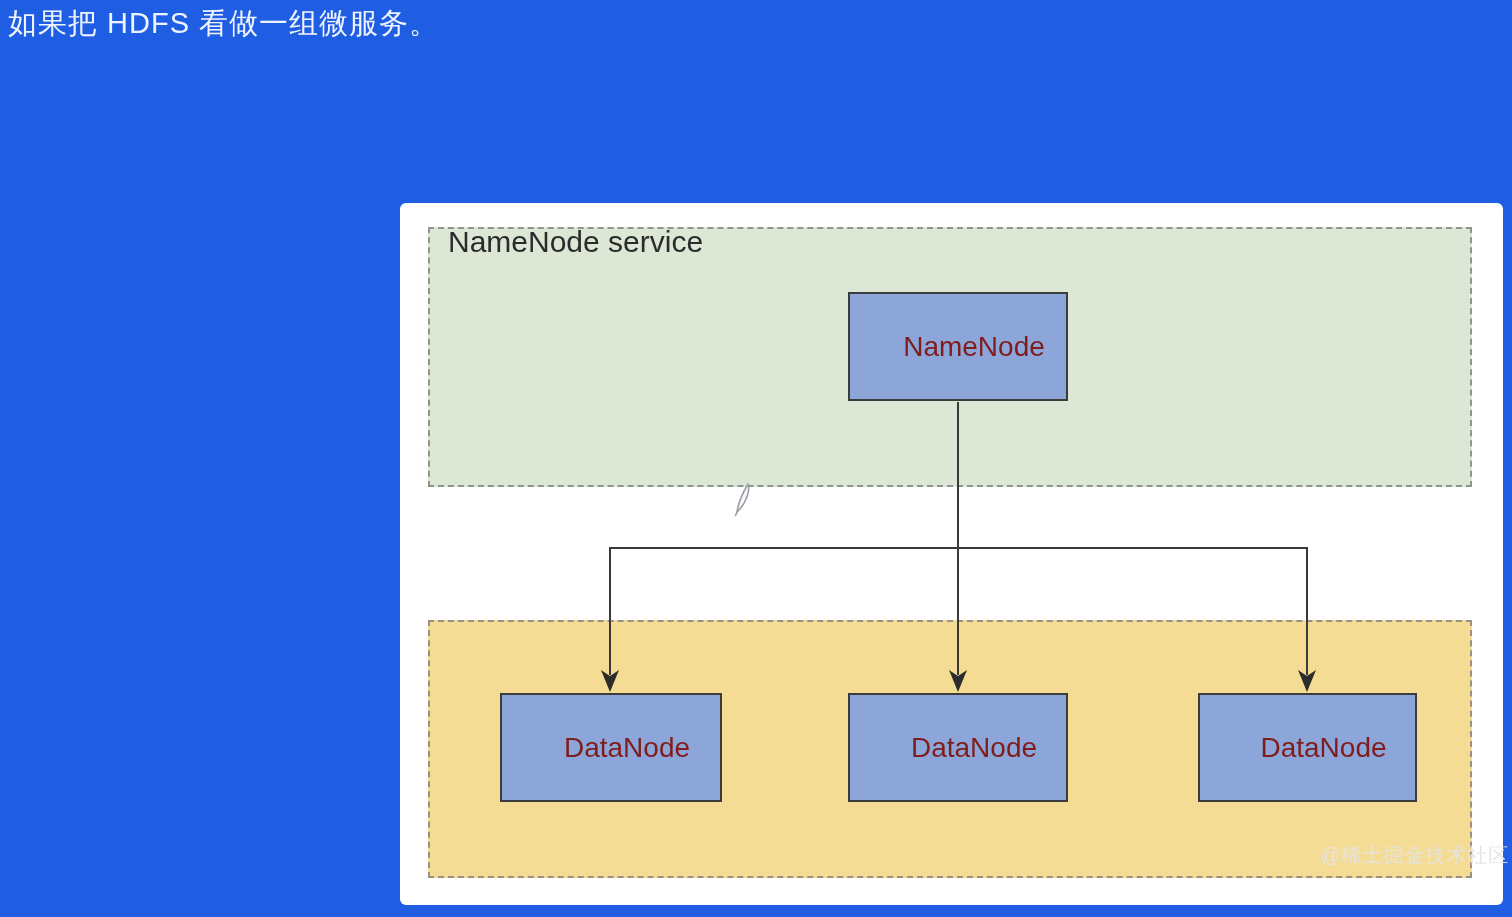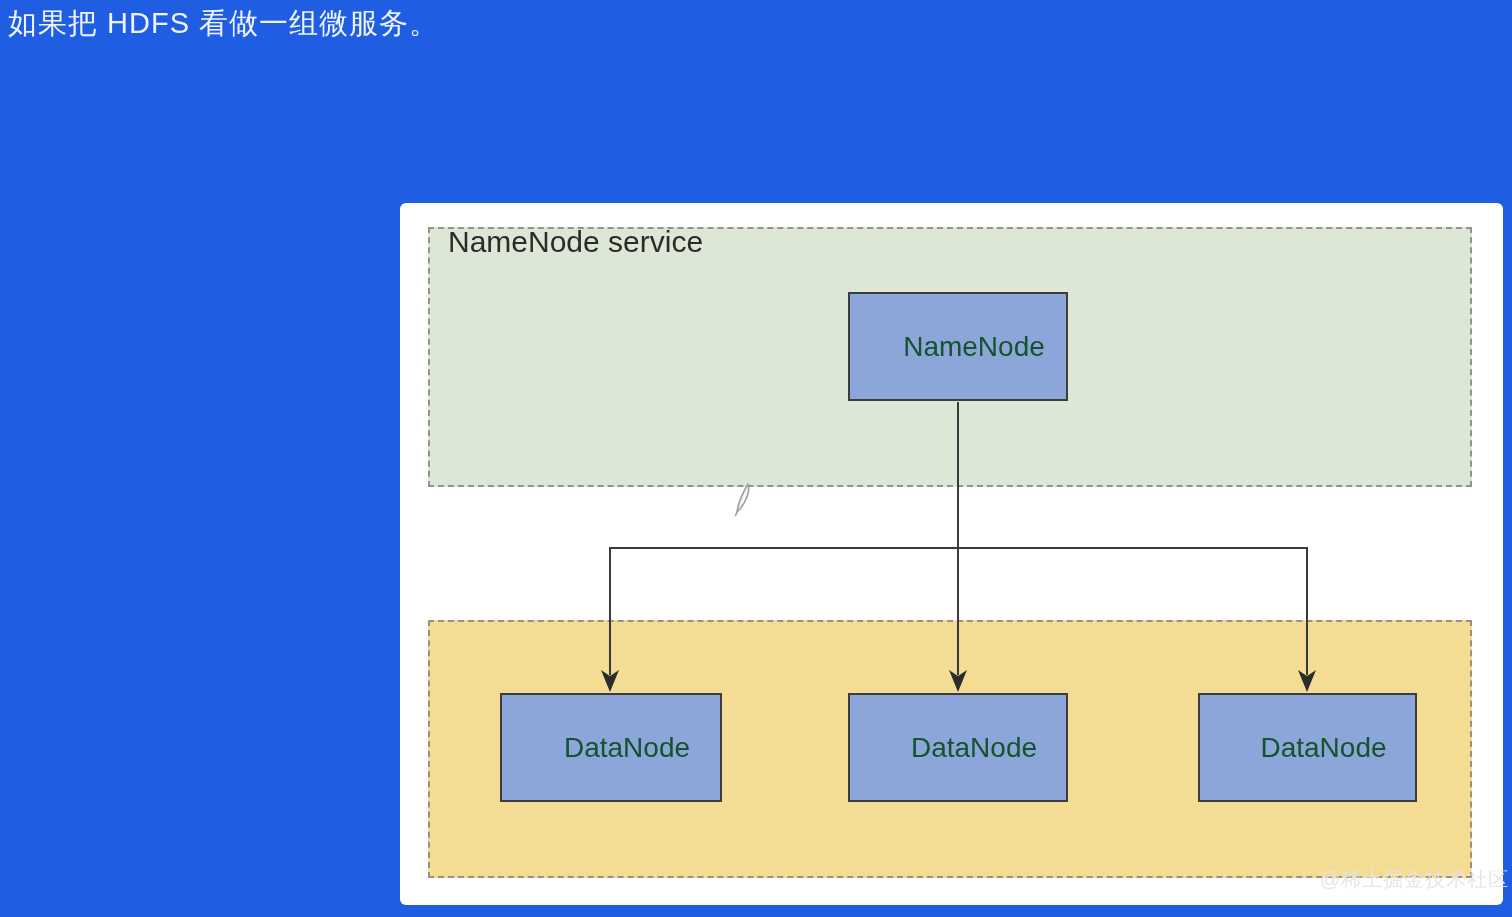--- a/index.html
+++ b/index.html
@@ -55,38 +55,38 @@
   .zone-label-datanode { left: 56px; top: 624px; }
 
   .node {
     position: absolute;
     background: #8ca6d9;
     border: 2px solid #3c3c3c;
     display: flex;
     align-items: center;
     justify-content: center;
     font-size: 28px;
-    color: #14532d;
+    color: #7f1d1d;
     padding-left: 32px;
   }
   .node-namenode { left: 448px; top: 89px;  width: 220px; height: 109px; }
   .node-dn1      { left: 100px; top: 490px; width: 222px; height: 109px; }
   .node-dn2      { left: 448px; top: 490px; width: 220px; height: 109px; }
   .node-dn3      { left: 798px; top: 490px; width: 219px; height: 109px; }
 
   .edges, .pen-cursor {
     position: absolute;
     pointer-events: none;
   }
   .edges { left: 0; top: 0; }
   .pen-cursor { left: 330px; top: 276px; }
 
   .watermark {
     position: absolute;
-    left: 1320px; top: 866px;
+    left: 1320px; top: 842px;
     font-size: 20px;
     letter-spacing: 1px;
     color: rgba(228, 228, 228, 0.92);
     white-space: nowrap;
   }
 </style>
 </head>
 <body>
 
 <div class="stage">

